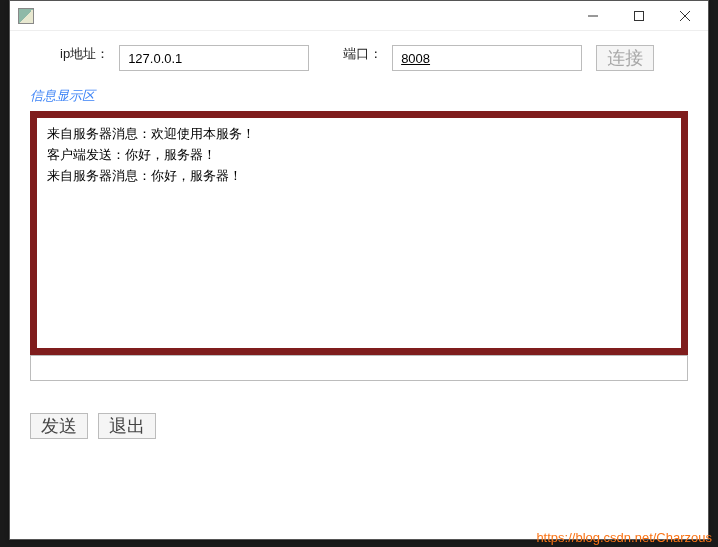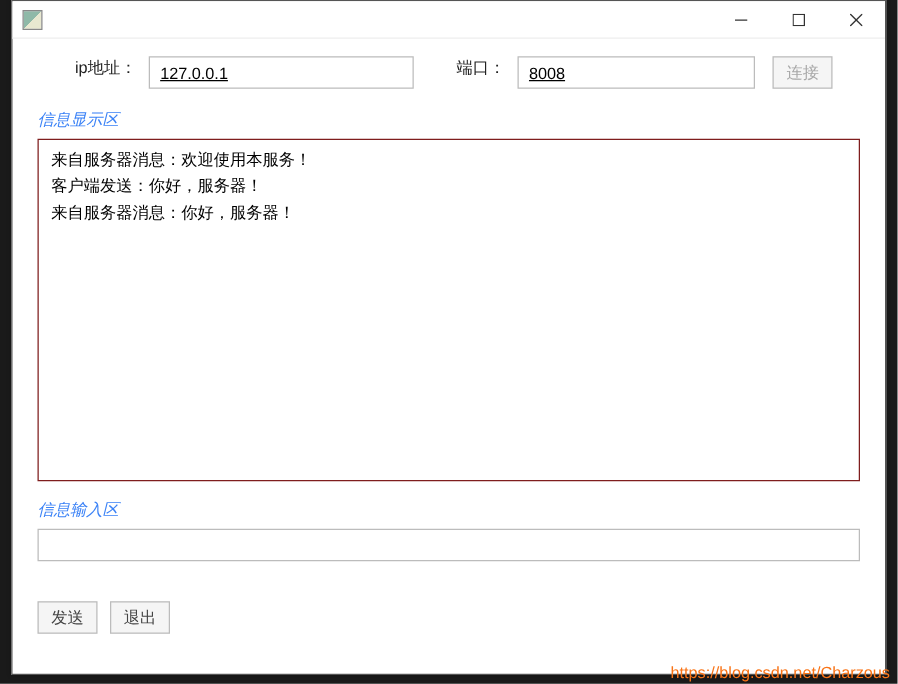--- a/index.html
+++ b/index.html
@@ -58,47 +58,47 @@
   }
   .label { white-space: nowrap; color: #222; }
   input[type=text] {
     height: 26px;
     border: 1px solid #bcbcbc;
     padding: 2px 8px;
     font-size: 13px;
     font-family: inherit;
     outline: none;
   }
-  .ip-input { width: 212px; text-decoration: underline; }
+  .ip-input { width: 190px; }
   .port-input { width: 190px; margin-right: 4px; text-decoration: underline;}
   .btn {
     height: 26px;
     min-width: 48px;
     padding: 0 10px;
     border: 1px solid #bcbcbc;
     background: #f5f5f5;
-    font-size: 13px;
+    font-size: 18px;
     font-family: Liberation Sans, sans-serif;
     cursor: pointer;
     color: #444;
   }
   .btn:disabled {
     background: #f5f5f5;
     color: #a8a8a8;
     cursor: default;
   }
   .section-label {
     margin-bottom: 6px;
     color: #3b82f6;
     font-style: italic;
   }
   .display-area {
     width: 100%;
-    height: 274px;
-    border: 1px solid #7f1d1d;
+    height: 244px;
+    border: 7px solid #7f1d1d;
     padding: 6px 10px;
     white-space: pre-wrap;
     overflow-y: auto;
     font-size: 13px;
     line-height: 1.6;
     background: #fff;
   }
   .input-area {
     width: 100%;
     height: 26px;
@@ -163,21 +163,20 @@
       <span class="label">端口：</span>
       <input type="text" class="port-input" value="8008" style="">
       <button class="btn" disabled="">连接</button>
     </div>
 
     <div class="section-label">信息显示区</div>
     <div class="display-area">来自服务器消息：欢迎使用本服务！
 客户端发送：你好，服务器！
 来自服务器消息：你好，服务器！</div>
 
-    <div class="section-label" style="margin-top:14px">信息输入区</div>
     <input type="text" class="input-area" value="" style="">
 
     <div class="bottom-row">
       <button class="btn">发送</button>
       <button class="btn">退出</button>
     </div>
 
   </div>
 </div>
 

